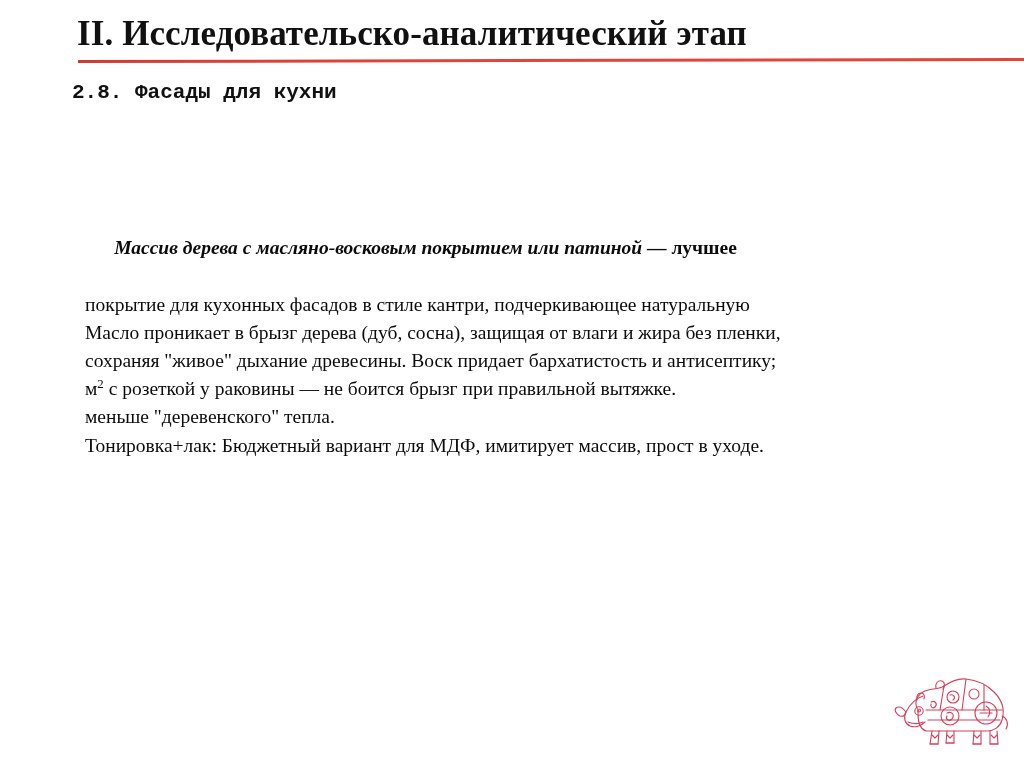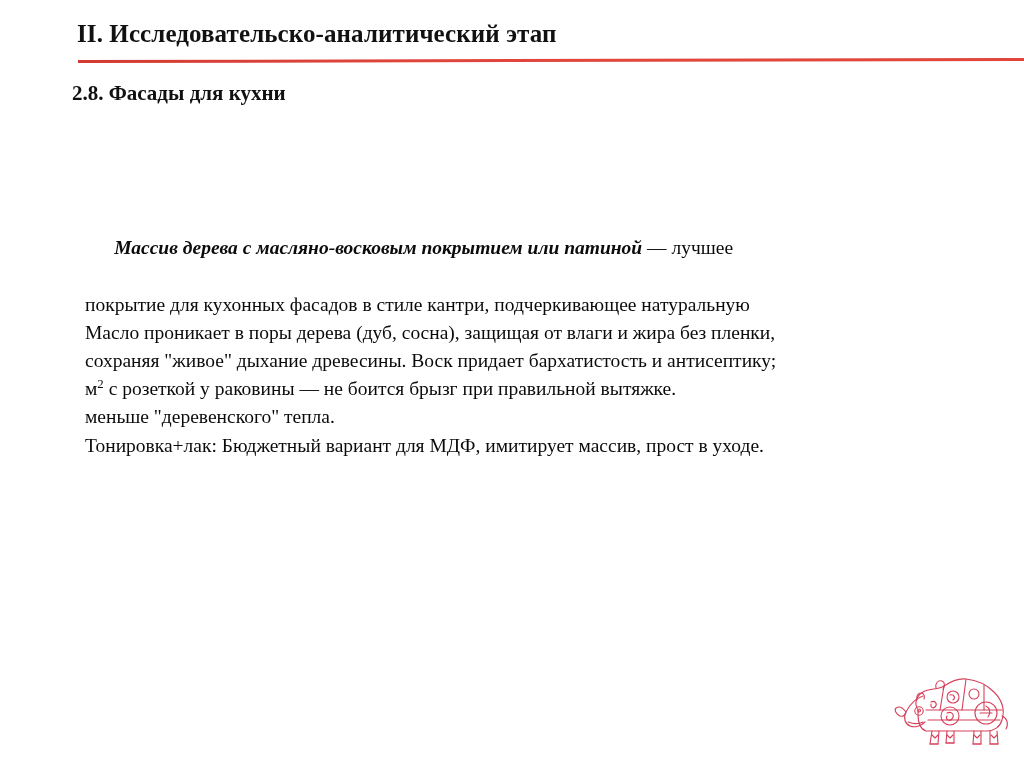--- a/index.html
+++ b/index.html
@@ -25,21 +25,21 @@
     top: 16px;
     width: 1024px;
     height: 56px;
   }
   .slide-title {
     position: absolute;
     left: 77px;
     top: 0;
     margin: 0;
     font-family: "Liberation Serif", "DejaVu Serif", serif;
-    font-size: 25px;
+    font-size: 35px;
     font-weight: bold;
     line-height: 36px;
     letter-spacing: 0.1px;
     color: #111111;
     white-space: nowrap;
   }
   .title-rule {
     position: absolute;
     left: 78px;
     top: 44px;
@@ -49,21 +49,21 @@
     transform: rotate(-0.12deg);
     transform-origin: left center;
   }
 
   
   .slide-subtitle {
     position: absolute;
     left: 72px;
     top: 79px;
     margin: 0;
-    font-family: Liberation Serif, serif;
+    font-family: Liberation Mono, monospace;
     font-size: 21px;
     font-weight: bold;
     line-height: 28px;
     color: #111111;
     white-space: nowrap;
   }
 
   
   .body-block {
     position: absolute;
@@ -79,21 +79,21 @@
     white-space: pre;
   }
   .body-line.bold {
     font-weight: bold;
   }
   .body-line .lead {
     font-weight: bold;
     font-style: italic;
   }
   .body-line .rest {
-    font-weight: normal;
+    font-weight: bold;
     margin-top: 36px;
   }
   sup {
     font-size: 0.66em;
     vertical-align: super;
     line-height: 0;
   }
 
   
   .rhino-logo {
@@ -124,21 +124,21 @@
   <div class="body-block">
 
     <div class="body-line">
       <span class="lead">Массив дерева с масляно-восковым покрытием или патиной</span><span class="rest"> — лучшее</span>
     </div>
 
     <div class="body-line">покрытие для кухонных фасадов в стиле кантри, подчеркивающее натуральную</div>
 
 
 
-    <div class="body-line">Масло проникает в поры дерева (дуб, сосна), защищая от влаги и жира без пленки,</div>
+    <div class="body-line">Масло проникает в брызг дерева (дуб, сосна), защищая от влаги и жира без пленки,</div>
 
     <div class="body-line">сохраняя "живое" дыхание древесины. Воск придает бархатистость и антисептику;</div>
 
 
     <div class="body-line"><span>м</span><sup>2</sup><span> с розеткой у раковины — не боится брызг при правильной вытяжке.</span></div>
 
 
 
     <div class="body-line">меньше "деревенского" тепла.</div>
 

